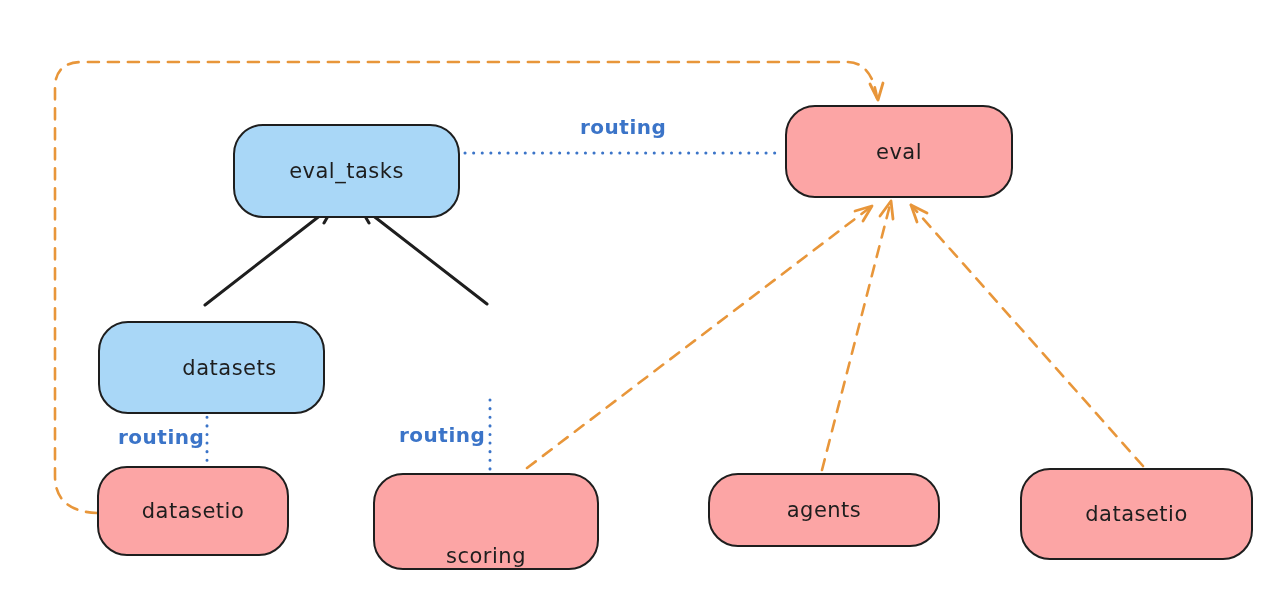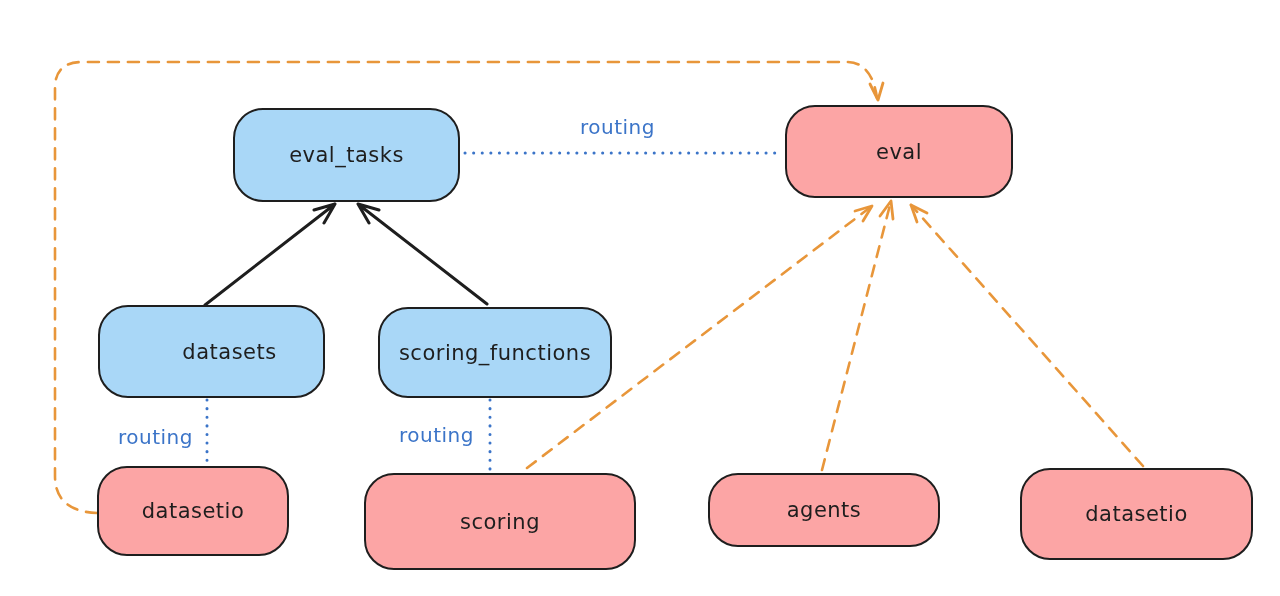--- a/index.html
+++ b/index.html
@@ -14,27 +14,27 @@
   .node{
     position:absolute;
     box-sizing:border-box;
     border:2.6px solid #1e1e1e;
     border-radius:30px;
     display:flex;align-items:center;justify-content:center;
     font-size:21px;
     letter-spacing:0.5px;
     color:#1e1e1e;
   }
-  .node.blue{background:#a9d7f7;}
+  .node.blue{background:#a9d7f7;margin-top:16px;}
   .node.green{background:#fca5a5;}
   .edge-label{
     position:absolute;
     color:#3b74c8;
     font-size:20px;
-    font-weight:400;
+    font-weight:700;
     letter-spacing:0.5px;
     white-space:nowrap;
     text-align:center;
   }
   path{fill:none;}
   .black-edge{stroke:#1e1e1e;stroke-width:3;stroke-linecap:round;stroke-linejoin:round;}
   .blue-dotted{stroke:#3b74c8;stroke-width:3;stroke-linecap:round;stroke-dasharray:0.1 8.5;}
   .orange-dashed{stroke:#e8963a;stroke-width:2.6;stroke-linecap:round;stroke-dasharray:11 9;}
   .orange-head{stroke:#e8963a;stroke-width:2.8;stroke-linecap:round;stroke-linejoin:round;}
 </style>
@@ -68,29 +68,26 @@
   </div>
 
   <div class="node green" style="left:785px;top:105px;width:228px;height:93px;">
     <span>eval</span>
   </div>
 
   <div class="node blue" style="left:98px;top:305px;width:227px;height:93px;padding-left:36px;">
     <span>datasets</span>
   </div>
 
-  <div class="node blue" style="left:378px;top:307px;width:234px;height:91px;">
-    <span>scoring_functions</span>
-  </div>
 
   <div class="node green" style="left:97px;top:466px;width:192px;height:90px;">
     <span>datasetio</span>
   </div>
 
-  <div class="node green" style="left:364px;top:473px;width:272px;height:97px;">
+  <div class="node green" style="left:373px;top:473px;width:226px;height:97px;align-items:flex-end;">
     <span>scoring</span>
   </div>
 
   <div class="node green" style="left:708px;top:473px;width:232px;height:74px;">
     <span>agents</span>
   </div>
 
   <div class="node green" style="left:1020px;top:468px;width:233px;height:92px;">
     <span>datasetio</span>
   </div>

